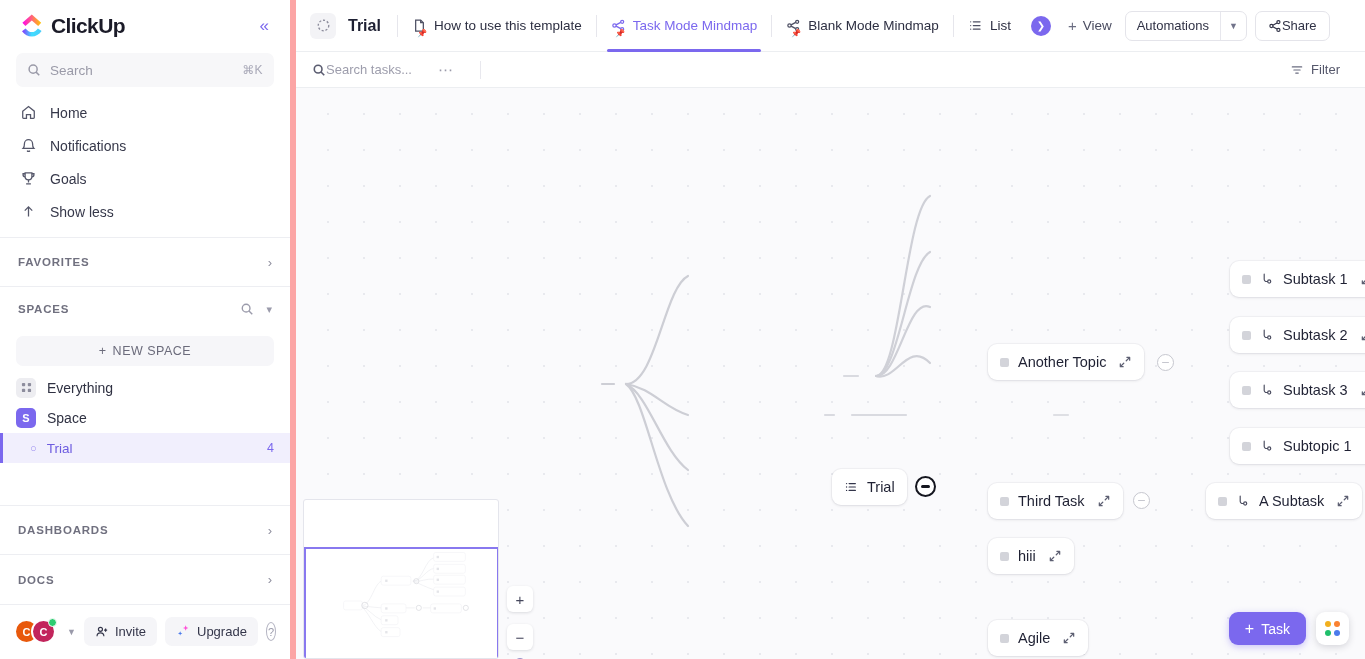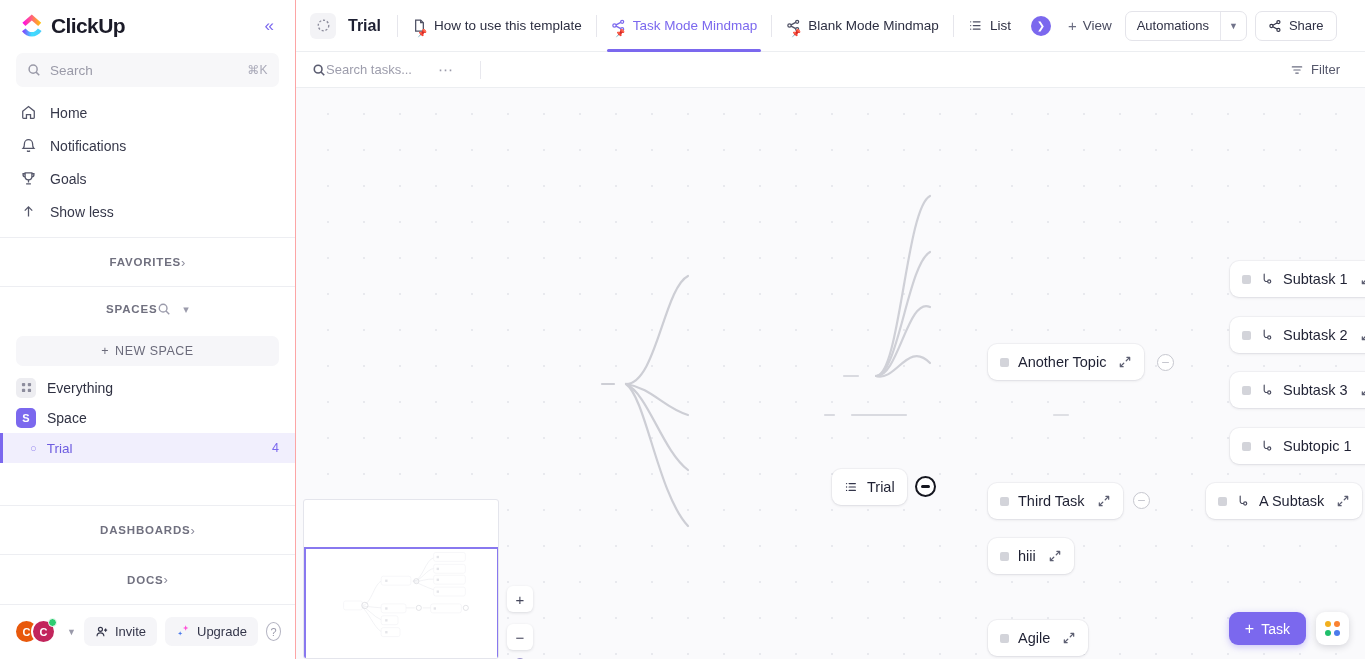--- a/index.html
+++ b/index.html
@@ -6,21 +6,21 @@
   html, body {
     width: 1365px; height: 659px;
     font-family: "Liberation Sans", sans-serif;
     background: #ffffff; overflow: hidden;
   }
   .app { display: flex; width: 1365px; height: 659px; position: relative; }
 
   
   .sidebar {
     width: 296px; height: 659px; background: #fff;
-    border-right: 1px solid #fca5a5;
+    border-right: 6px solid #fca5a5;
     display: flex; flex-direction: column; position: relative;
   }
   .sb-head {
     height: 52px; display: flex; align-items: center;
     padding: 0 16px 0 20px; justify-content: space-between;
   }
   .brand { display: flex; align-items: center; gap: 7px; }
   .brand-name { font-size: 21px; font-weight: bold; letter-spacing: -0.6px; color: #1b1b28; }
   .collapse-btn {
     color: #7b68ee; font-size: 17px; line-height: 1;
@@ -38,21 +38,21 @@
   .nav-list { padding: 0 10px; }
   .nav-item {
     display: flex; align-items: center; gap: 13px;
     height: 32px; padding: 0 10px; border-radius: 7px;
     font-size: 14px; color: #36384a; cursor: pointer; margin-bottom: 1px;
   }
 
   .sb-sec {
     border-top: 1px solid #edeef2;
     padding: 0 18px; height: 50px;
-    display: flex; align-items: center; justify-content: center;
+    display: flex; align-items: center; justify-content: space-between;
     cursor: pointer;
   }
   .sb-sec-t { font-size: 11.5px; font-weight: bold; letter-spacing: 0.8px; color: #70707f; }
   .sb-sec-r { display: flex; align-items: center; gap: 12px; color: #9b9bab; }
   .chev-r { font-size: 13px; color: #8e8e9e; }
 
   .new-space {
     margin: 4px 16px 6px; height: 31px; background: #f6f6f9;
     border-radius: 7px; display: flex; align-items: center; justify-content: center;
     gap: 6px; font-size: 12.5px; letter-spacing: 0.5px; color: #6b6b7b; cursor: pointer;
@@ -152,21 +152,21 @@
   .btn-group {
     display: flex; align-items: center; border: 1px solid #e4e4ea;
     border-radius: 7px; height: 30px; margin-left: 4px; overflow: hidden;
   }
   .btn-group .bg-main {
     padding: 0 11px; font-size: 13px; color: #2f3145; line-height: 28px; cursor: pointer; text-align: center;
   }
   .btn-group .bg-sep { width: 1px; height: 28px; background: #e7e7ed; }
   .btn-group .bg-car { padding: 0 8px; font-size: 9px; color: #71738a; cursor: pointer; }
   .share-btn {
-    display: flex; align-items: center; gap: 7px; height: 30px;
+    display: flex; align-items: center; height: 30px;
     border: 1px solid #e4e4ea; border-radius: 7px; padding: 0 12px;
     font-size: 13px; color: #2f3145; margin-left: 8px; cursor: pointer;
   }
 
   .subbar {
     height: 36px; display: flex; align-items: center; padding: 0 16px;
     border-bottom: 1px solid #eceef1; background: #fff; gap: 12px;
   }
   .sb-in { display: flex; align-items: center; }
   .sb-in .ph2 { font-size: 13px; color: #9d9dac; }

